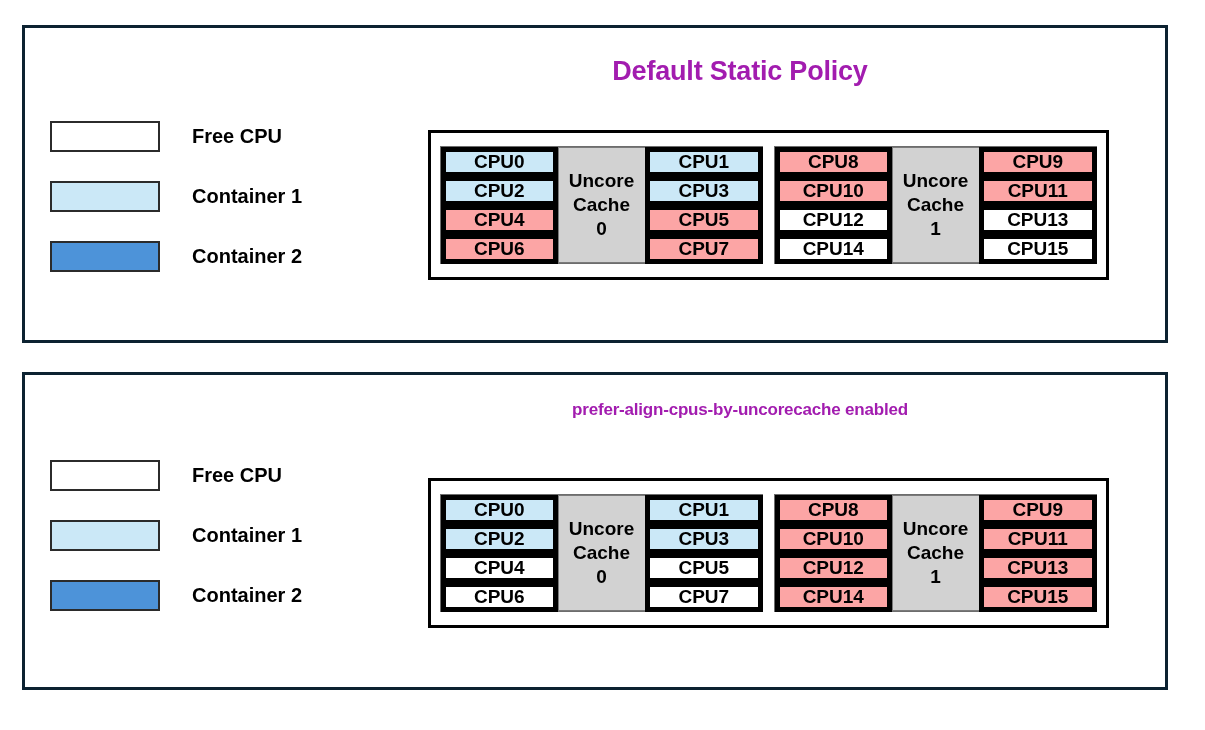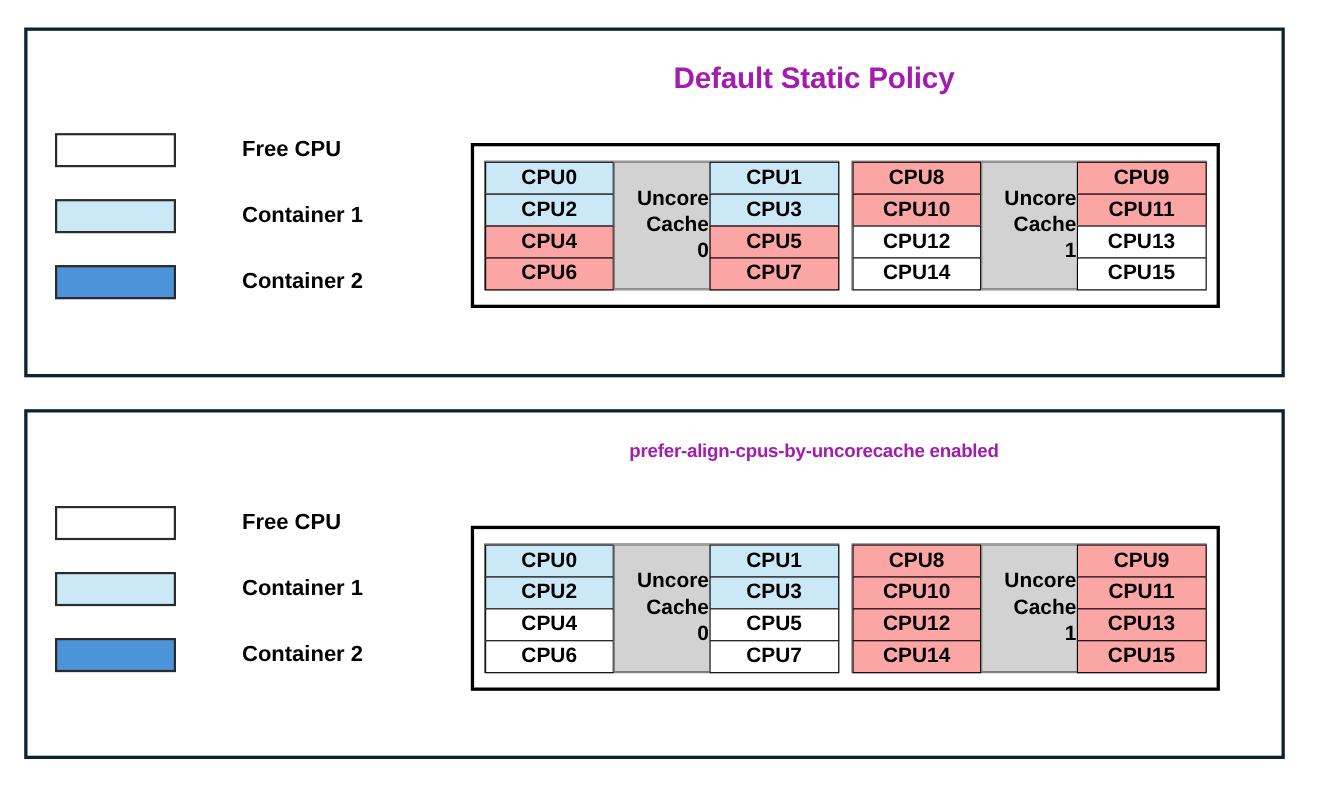--- a/index.html
+++ b/index.html
@@ -58,21 +58,20 @@
     left: 50px;
     width: 330px;
   }
   #legend-top    { top: 106px; }
   #legend-bottom { top: 445px; }
 
   .legend-row {
     display: flex;
     align-items: center;
     height: 60px;
-    gap: 28px;
   }
   .legend-swatch {
     width: 110px;
     height: 31px;
     border: 2px solid #2b2b2b;
     box-sizing: border-box;
     flex: 0 0 auto;
   }
   .legend-label {
     margin-left: 32px;
@@ -109,21 +108,21 @@
   }
 
   .cpu-col {
     display: flex;
     flex-direction: column;
     flex: 1 1 0;
     min-width: 0;
   }
   .cpu-cell {
     flex: 1 1 0;
-    border: 1px solid #000000;
+    border: 5px solid #000000;
     box-sizing: border-box;
     margin: -0.5px;
     display: flex;
     align-items: center;
     justify-content: center;
     font-size: 19px;
     font-weight: bold;
     color: #000000;
     line-height: 1;
   }
@@ -131,21 +130,21 @@
   .cpu-cell.container1{ background: #cbe8f7; }
   .cpu-cell.container2{ background: #fca5a5; }
 
   .cache-box {
     flex: 0 0 88px;
     background: #d2d2d2;
     border: 1px solid #7a7a7a;
     box-sizing: border-box;
     display: flex;
     flex-direction: column;
-    align-items: flex-end;
+    align-items: center;
     justify-content: center;
     font-size: 19px;
     font-weight: bold;
     color: #000000;
     line-height: 1.25;
     text-align: center;
   }
   .cache-box span { display: block; }
 </style>
 </head>

